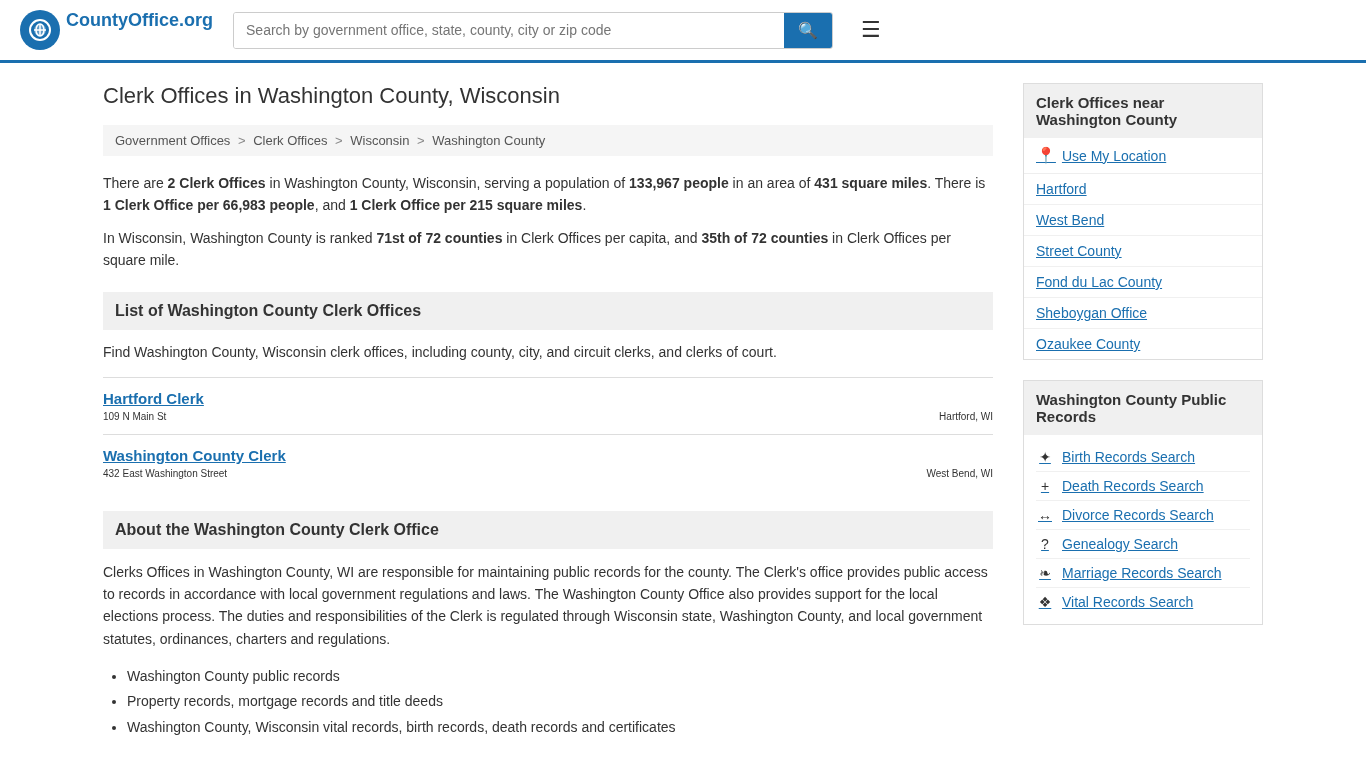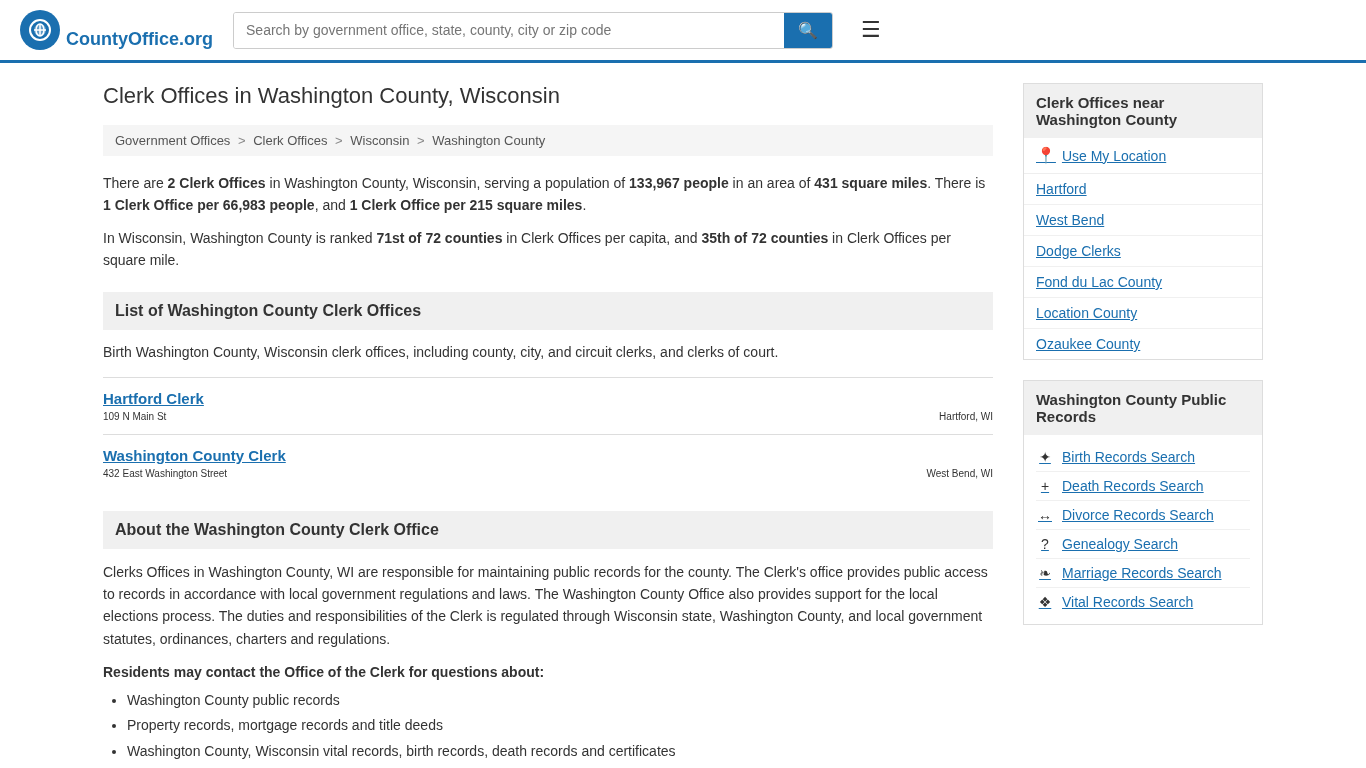--- a/index.html
+++ b/index.html
@@ -9,21 +9,21 @@
     #header {
       background: #fff;
       border-bottom: 3px solid #1a6faf;
       padding: 10px 20px;
       display: flex;
       align-items: center;
       gap: 20px;
     }
     #logo-area {
       display: flex;
-      align-items: flex-end;
+      align-items: flex-start;
       gap: 6px;
       text-decoration: none;
     }
     #logo-circle {
       width: 40px;
       height: 40px;
       background: #1a6faf;
       border-radius: 50%;
       display: flex;
       align-items: center;
@@ -281,63 +281,62 @@
       <b>133,967 people</b> in an area of 
       <b>431 square miles</b>. There is 
       <b>1 Clerk Office per 66,983 people</b>, and 
       <b>1 Clerk Office per 215 square miles</b>.
     </p>
     <p class="intro-text">
       In Wisconsin, Washington County is ranked <b>71st of 72 counties</b> in Clerk Offices per capita, and <b>35th of 72 counties</b> in Clerk Offices per square mile.
     </p>
 
     <div class="section-header">List of Washington County Clerk Offices</div>
-    <p class="section-desc">Birth Washington County, Wisconsin clerk offices, including county, city, and circuit clerks, and clerks of court.</p>
+    <p class="section-desc">Find Washington County, Wisconsin clerk offices, including county, city, and circuit clerks, and clerks of court.</p>
 
     <div id="offices-list">
         <div class="office-entry">
     <a class="office-name">Hartford Clerk</a>
     <div class="office-row">
       <span>109 N Main St</span>
       <span>Hartford, WI</span>
     </div>
   </div>
         <div class="office-entry">
     <a class="office-name">Washington County Clerk</a>
     <div class="office-row">
       <span>432 East Washington Street</span>
       <span>West Bend, WI</span>
     </div>
   </div>
       </div>
 
     <div class="section-header">About the Washington County Clerk Office</div>
     <p class="about-section-desc">Clerks Offices in Washington County, WI are responsible for maintaining public records for the county. The Clerk's office provides public access to records in accordance with local government regulations and laws. The Washington County Office also provides support for the local elections process. The duties and responsibilities of the Clerk is regulated through Wisconsin state, Washington County, and local government statutes, ordinances, charters and regulations.</p>
-    <p class="residents-heading">Residents may contact the Office of the Clerk for questions about:</p>
     <ul class="bullet-list" id="bullet-list">
         <li>Washington County public records</li>
         <li>Property records, mortgage records and title deeds</li>
         <li>Washington County, Wisconsin vital records, birth records, death records and certificates</li>
       </ul>
   </div>
 
   <div id="sidebar">
 
     <div class="sidebar-box">
       <div class="sidebar-section">Clerk Offices near Washington County</div>
       <div class="use-location">
         <span class="loc-icon">📍</span>
         <span>Use My Location</span>
       </div>
       <div id="nearby-links">
           <a class="nearby-link" href="#">Hartford</a>
           <a class="nearby-link" href="#">West Bend</a>
-          <a class="nearby-link" href="#">Dodge Clerks</a>
+          <a class="nearby-link" href="#">Street County</a>
           <a class="nearby-link" href="#">Fond du Lac County</a>
-          <a class="nearby-link" href="#">Location County</a>
+          <a class="nearby-link" href="#">Sheboygan Office</a>
           <a class="nearby-link" href="#">Ozaukee County</a>
         </div>
     </div>
 
     <div class="sidebar-box">
       <div class="sidebar-section">Washington County Public Records</div>
       <div class="sidebar-links" id="public-records-links">
           <div class="sidebar-link">
             <span class="link-icon">✦</span>
             <span>Birth Records Search</span>

